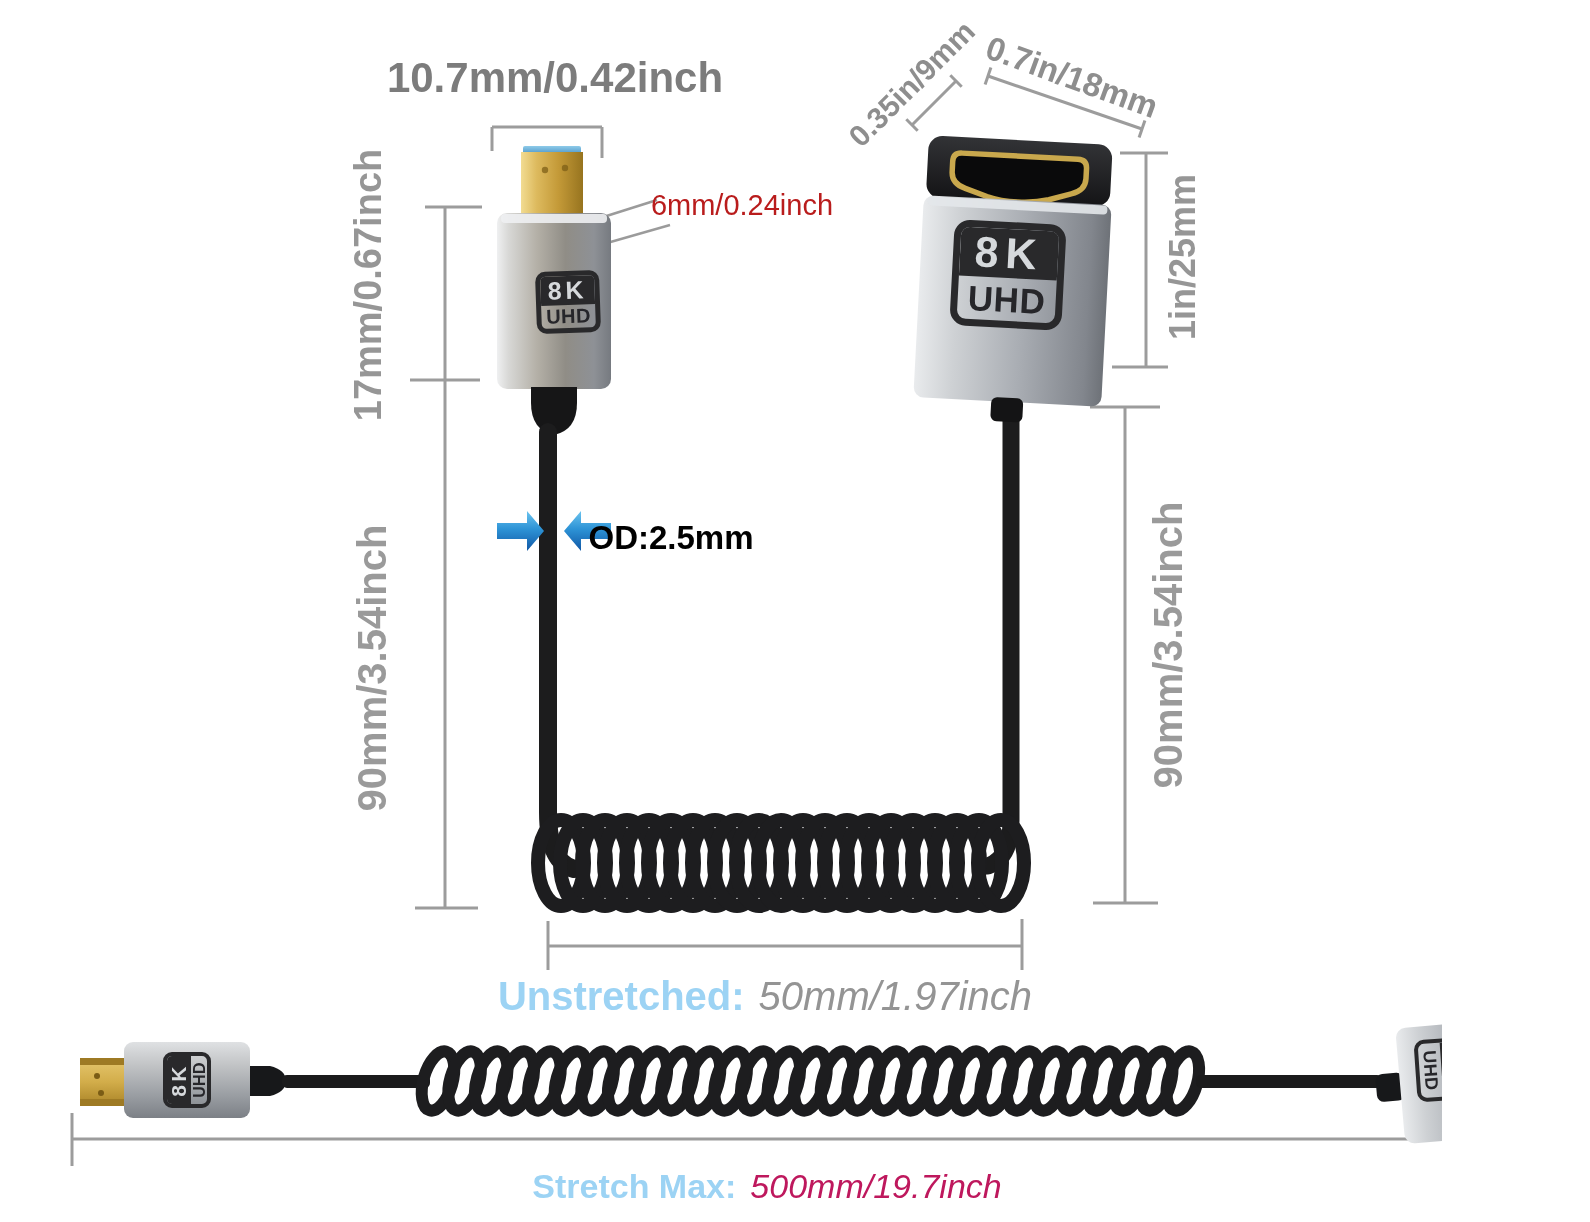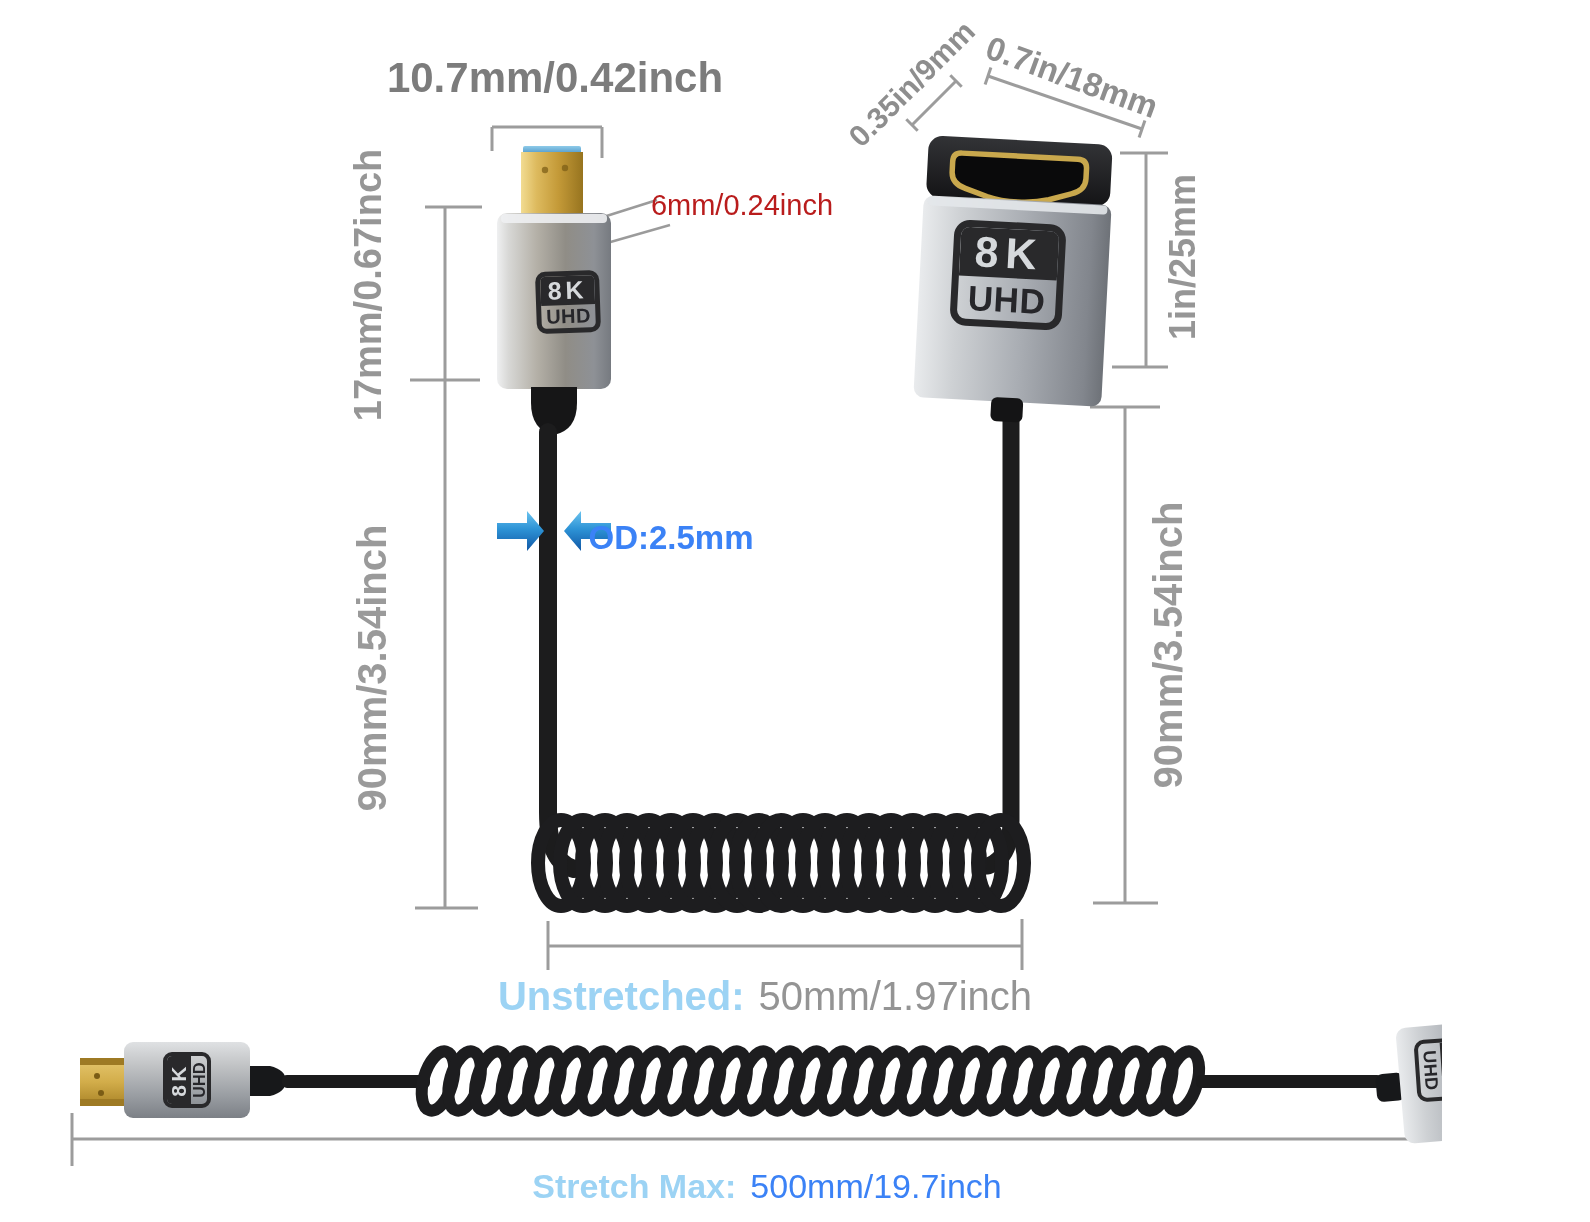--- a/index.html
+++ b/index.html
@@ -5,21 +5,21 @@
   html,body{margin:0;padding:0;background:#fff;}
   #stage{position:relative;width:1442px;height:1222px;background:#ffffff;overflow:hidden;
          font-family:"Liberation Sans", sans-serif;}
   #stage svg{position:absolute;left:0;top:0;}
   .lbl{position:absolute;font-weight:700;color:#8d8d8d;white-space:nowrap;line-height:1;
        transform:translate(-50%,-50%);}
   .rot90{transform:translate(-50%,-50%) rotate(-90deg);}
   .pair{position:absolute;display:flex;gap:14px;align-items:center;white-space:nowrap;line-height:1;
         transform:translate(-50%,-50%);}
   .pair .k{font-weight:700;color:#9cd3f4;}
-  .pair .v{font-weight:400;color:#949494;}
+  .pair .v{font-weight:400;color:#949494;font-style:italic;}
   
   .badge{position:absolute;display:flex;flex-direction:column;border:5px solid #29292b;
          border-radius:12px;font-weight:700;overflow:hidden;box-sizing:border-box;}
   .badge .bt{flex:1.12;display:flex;align-items:center;justify-content:center;background:#29292b;
              color:#d6d9dc;letter-spacing:.16em;border-radius:4px 4px 0 0;}
   .badge .bb{flex:1;display:flex;align-items:center;justify-content:center;color:#26262a;
              letter-spacing:.02em;}
   #badge-male-top{left:536px;top:271px;width:64px;height:62px;transform:rotate(-2deg);border-radius:10px;}
   #badge-male-top .bt{font-size:25px;} #badge-male-top .bb{font-size:20px;}
   #badge-female-top{left:952px;top:222px;width:112px;height:106px;border-width:7px;border-radius:16px;transform:rotate(3deg);}
@@ -225,38 +225,38 @@
 </svg>
 
 <div class="lbl" style="left:555px;top:78px;font-size:42px;color:#7c7c7c;">10.7mm/0.42inch</div>
 
 <div class="lbl" style="left:742px;top:205px;font-size:29px;font-weight:400;color:#b91c1c;">6mm/0.24inch</div>
 
 <div class="lbl rot90" style="left:368px;top:285px;font-size:38px;color:#969696;">17mm/0.67inch</div>
 
 <div class="lbl rot90" style="left:372px;top:668px;font-size:40px;color:#9a9a9a;">90mm/3.54inch</div>
 
-<div class="lbl" style="left:671px;top:537px;font-size:33px;color:#3b82f6;">OD:2.5mm</div>
+<div class="lbl" style="left:671px;top:537px;font-size:33px;color:#000000;">OD:2.5mm</div>
 
 <div class="lbl" style="left:912px;top:84px;font-size:30px;color:#8e8e8e;transform:translate(-50%,-50%) rotate(-45deg);">0.35in/9mm</div>
 
 <div class="lbl" style="left:1072px;top:77px;font-size:33px;color:#8e8e8e;transform:translate(-50%,-50%) rotate(20deg);">0.7in/18mm</div>
 
 <div class="lbl rot90" style="left:1183px;top:257px;font-size:36px;color:#969696;">1in/25mm</div>
 
 <div class="lbl rot90" style="left:1168px;top:645px;font-size:40px;color:#9a9a9a;">90mm/3.54inch</div>
 
 <div class="pair" style="left:765px;top:996px;font-size:40px;">
   <span class="k">Unstretched:</span>
   <span class="v">50mm/1.97inch</span>
 </div>
 
 <div class="pair" style="left:767px;top:1186px;font-size:34px;">
   <span class="k">Stretch Max:</span>
-  <span class="v" style="color:#3b82f6;">500mm/19.7inch</span>
+  <span class="v" style="color:#be185d;">500mm/19.7inch</span>
 </div>
 
 <div class="badge" id="badge-male-top">
   <div class="bt">8K</div>
   <div class="bb">UHD</div>
 </div>
 <div class="badge" id="badge-female-top">
   <div class="bt">8K</div>
   <div class="bb">UHD</div>
 </div>

